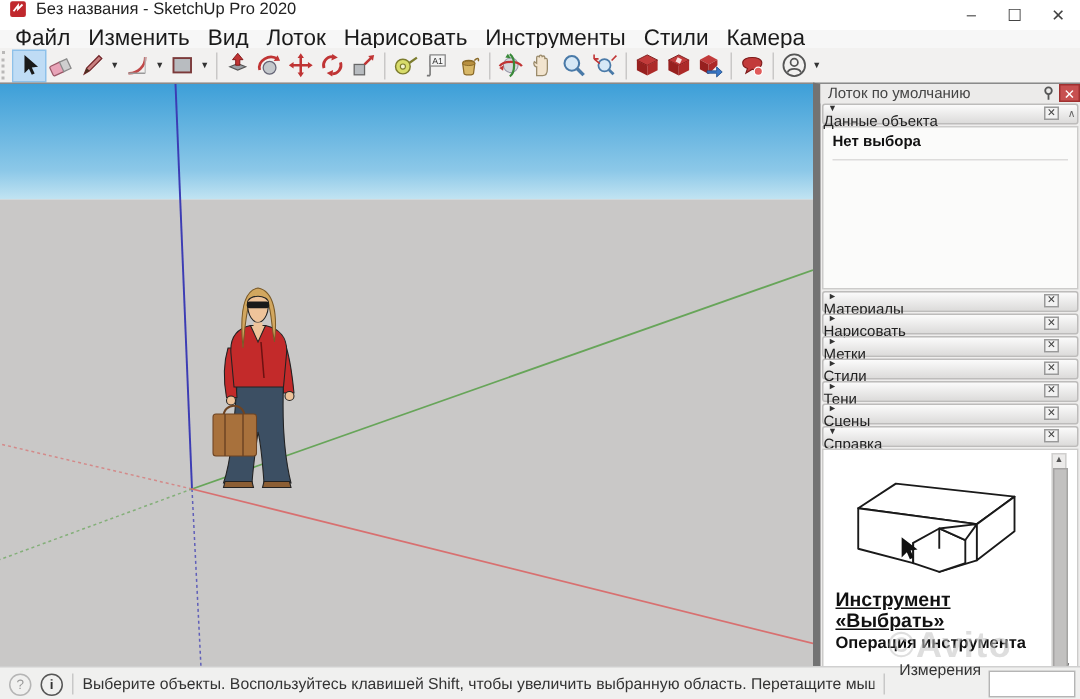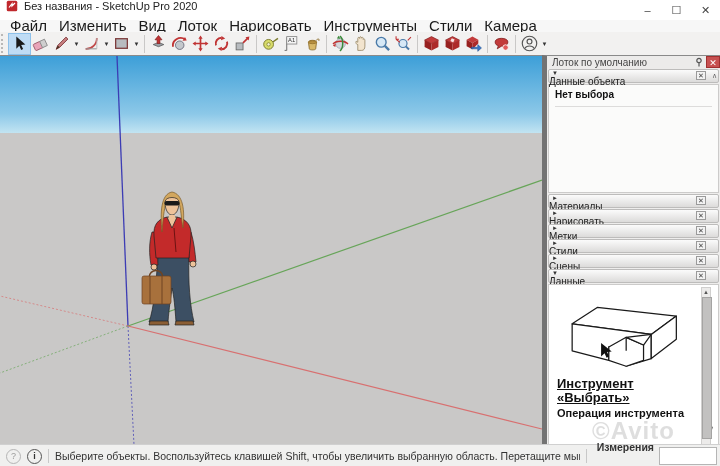--- a/index.html
+++ b/index.html
@@ -59,21 +59,21 @@
   .iscroll .thumb{position:absolute;left:0;top:9px;width:8px;height:140px;background:#c2c1c0;border:1px solid #a5a4a3;}
   
   .statusbar{position:absolute;left:0;top:444px;width:720px;height:22px;background:#f0f0ef;
              border-top:1px solid #d0d0d0;display:flex;align-items:center;font-size:10.5px;color:#333;}
   .sb-ic{width:13px;height:13px;border-radius:50%;display:flex;align-items:center;justify-content:center;
          font-size:9px;margin-left:6px;flex:none;}
   .sb-ic.q{border:1px solid #b5b5b5;color:#9a9a9a;}
   .sb-ic.i{border:1px solid #555;color:#333;font-weight:bold;}
   .sb-sep{width:1px;height:14px;background:#c8c8c8;margin:0 6px;flex:none;}
   .sb-msg{white-space:nowrap;overflow:hidden;flex:1;}
-  .sb-meas{flex:none;margin:0 5px 18px 4px;font-weight:bold;}
+  .sb-meas{flex:none;margin:0 5px 18px 4px;}
   .sb-input{flex:none;width:52px;height:14px;border:1px solid #b5b5b5;background:#fff;margin-right:3px;
             font-size:10px;}
   
   .watermark{position:absolute;left:592px;top:417px;font-size:24px;font-weight:bold;
              color:rgba(195,195,195,0.55);letter-spacing:1px;z-index:50;pointer-events:none;}
 </style>
 </head>
 <body>
 
 <div class="titlebar">
@@ -352,26 +352,31 @@
     <span class="lbl">Метки</span>
     <span class="xbtn">✕</span>
   </div>
   <div class="sect">
     <span class="tri">►</span>
     <span class="lbl">Стили</span>
     <span class="xbtn">✕</span>
   </div>
   <div class="sect">
     <span class="tri">►</span>
+    <span class="lbl">Тени</span>
+    <span class="xbtn">✕</span>
+  </div>
+  <div class="sect">
+    <span class="tri">►</span>
     <span class="lbl">Сцены</span>
     <span class="xbtn">✕</span>
   </div>
   <div class="sect">
     <span class="tri">▼</span>
-    <span class="lbl">Данные</span>
+    <span class="lbl">Справка</span>
     <span class="xbtn">✕</span>
   </div>
 
   <div class="instructor">
     <div class="house-wrap">
       <svg width="148" height="82" viewBox="0 0 150 85">
         <g fill="#ffffff" stroke="#1a1a1a" stroke-width="1.3" stroke-linejoin="round">
           <path d="M14,34 L40,17 L122,26 L96,45 Z"></path>
           <path d="M14,34 L14,62 L52,72 L52,58 L70,62 L70,78 L96,70 L96,45 Z"></path>
           <path d="M52,58 L70,48 L88,56 L88,72 L70,78 L52,72 Z"></path>

